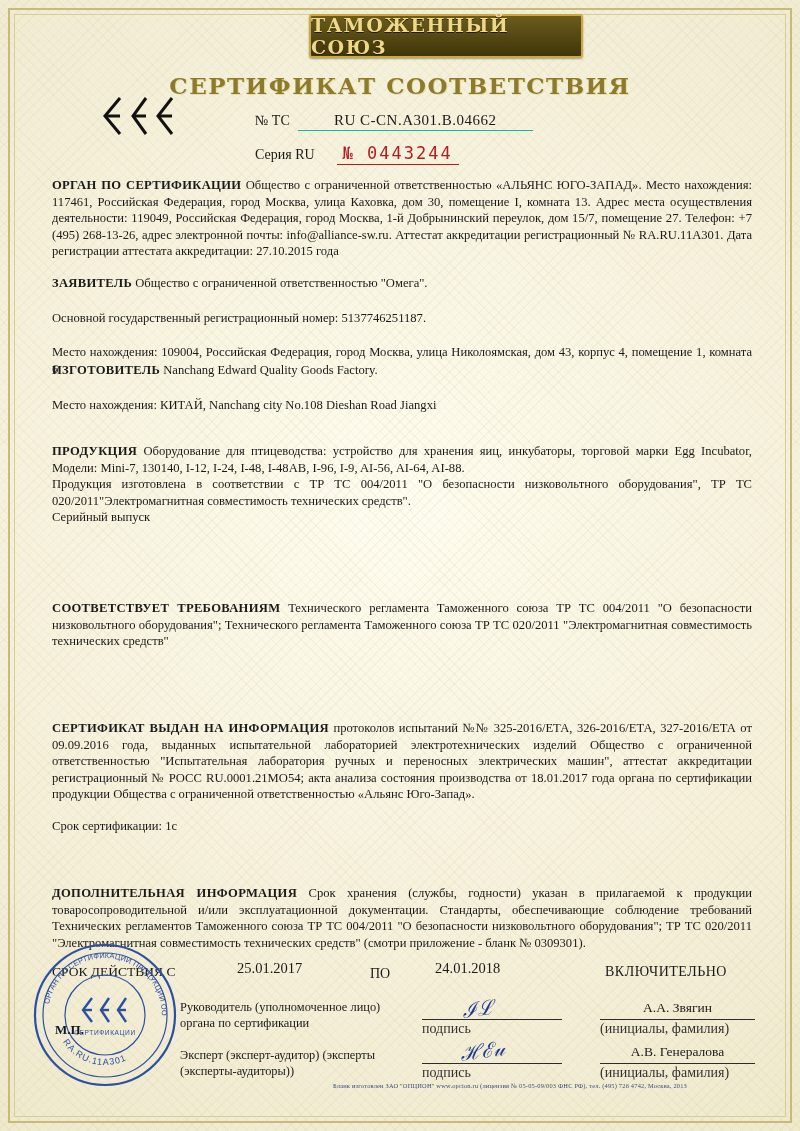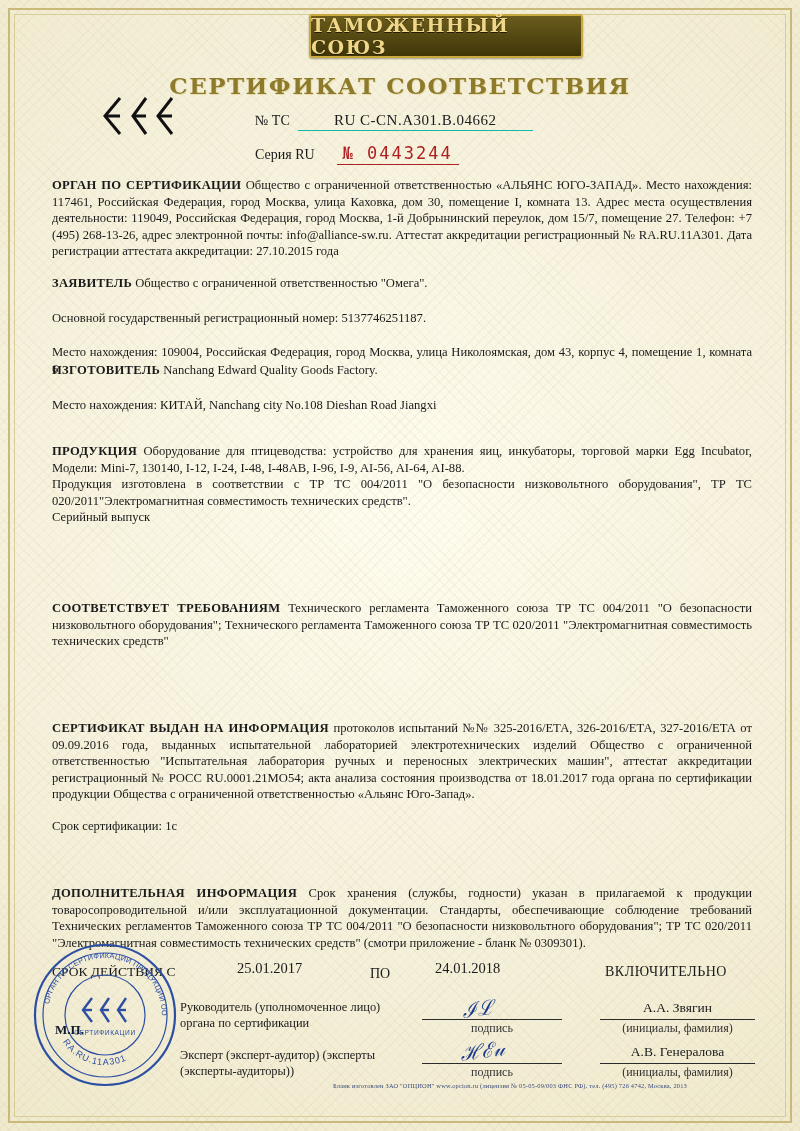--- a/index.html
+++ b/index.html
@@ -203,23 +203,22 @@
   .sig-role.r2 { left: 128px; top: 52px; width: 230px; }
   .sig-line {
     position: absolute;
     border-bottom: 1px solid #2b2b2b;
     height: 0;
   }
   .sig-line.l1 { left: 370px; top: 24px; width: 140px; }
   .sig-line.l2 { left: 370px; top: 68px; width: 140px; }
   .sig-cap {
     position: absolute;
-    font-size: 12px;
+    font-size: 14px;
     color: #333;
-    text-align: center;
     width: 140px;
   }
   .sig-cap.c1 { left: 370px; top: 26px; }
   .sig-cap.c2 { left: 370px; top: 70px; }
   .sig-line.l3 { left: 548px; top: 24px; width: 155px; }
   .sig-line.l4 { left: 548px; top: 68px; width: 155px; }
   .sig-cap.c3 { left: 548px; top: 26px; width: 155px; }
   .sig-cap.c4 { left: 548px; top: 70px; width: 155px; }
   .sig-name {
     position: absolute;

